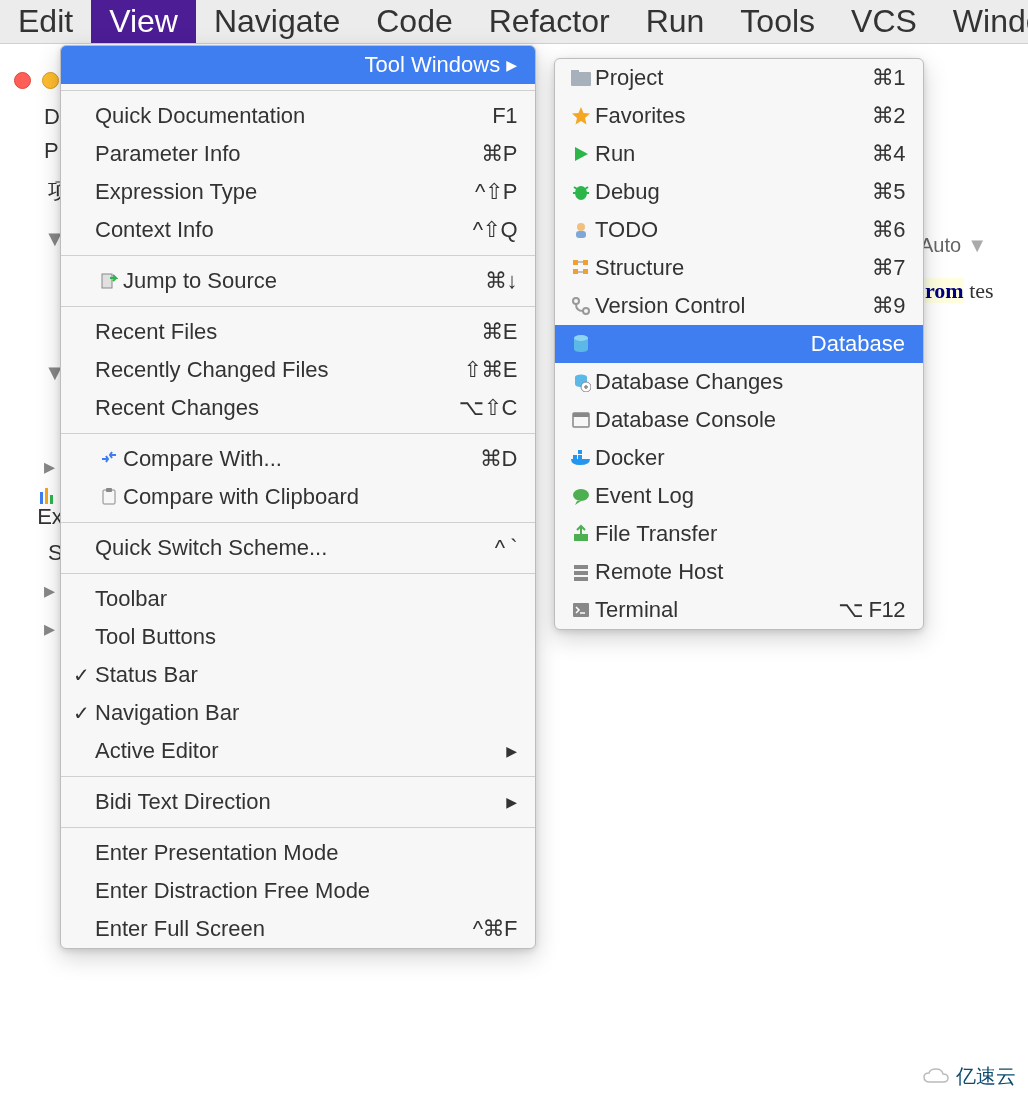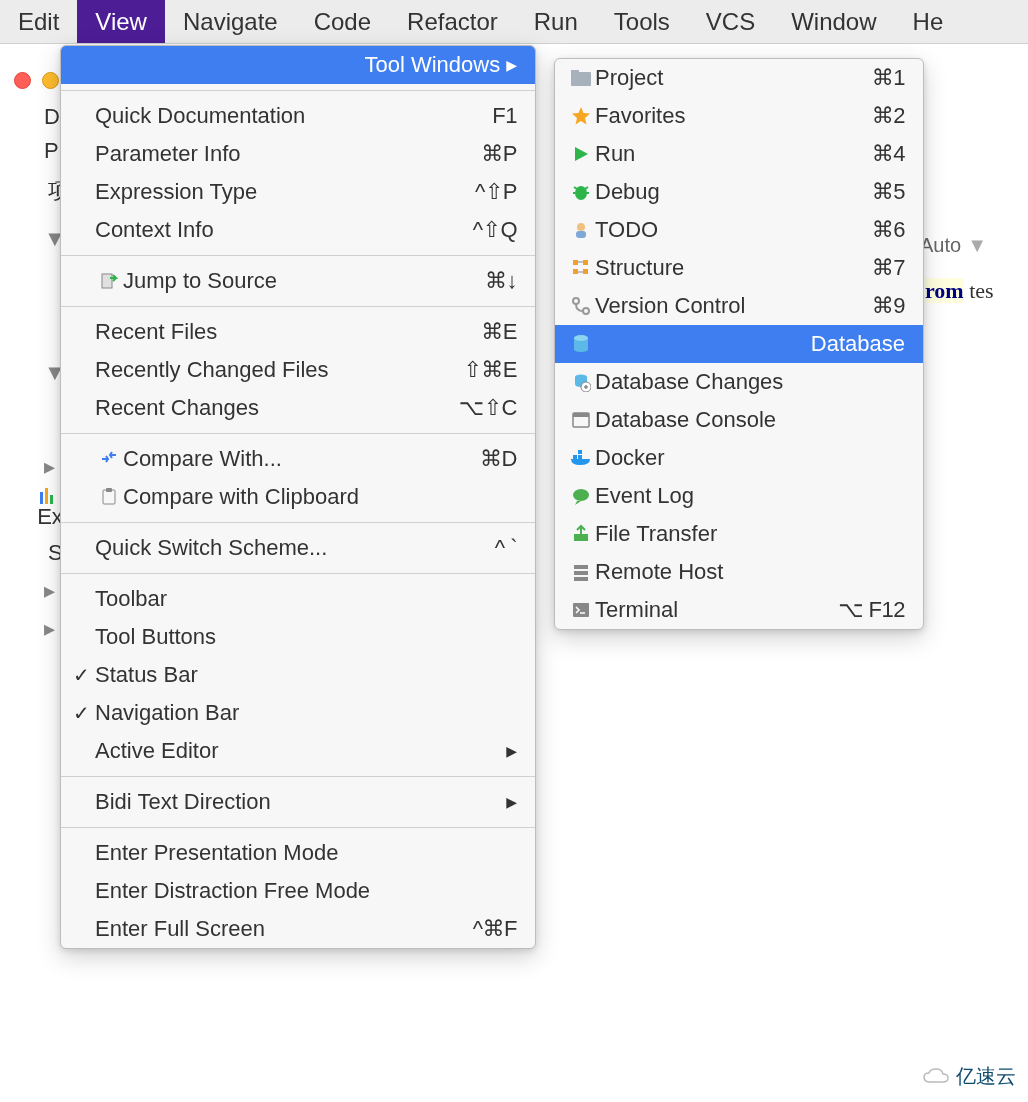--- a/index.html
+++ b/index.html
@@ -18,21 +18,21 @@
       border-bottom: 1px solid #d0d0d0;
       display: flex;
       height: 44px;
       align-items: stretch;
     }
     .menubar-item {
       padding: 0 18px;
       display: flex;
       align-items: center;
       color: #333;
-      font-size: 24px;
+      font-size: 32px;
     }
     .menubar-item.active {
       background: #4c1d95;
       color: #fff;
     }
     .window-controls {
       display: flex;
       gap: 11px;
       padding: 16px 14px;
       align-items: center;

